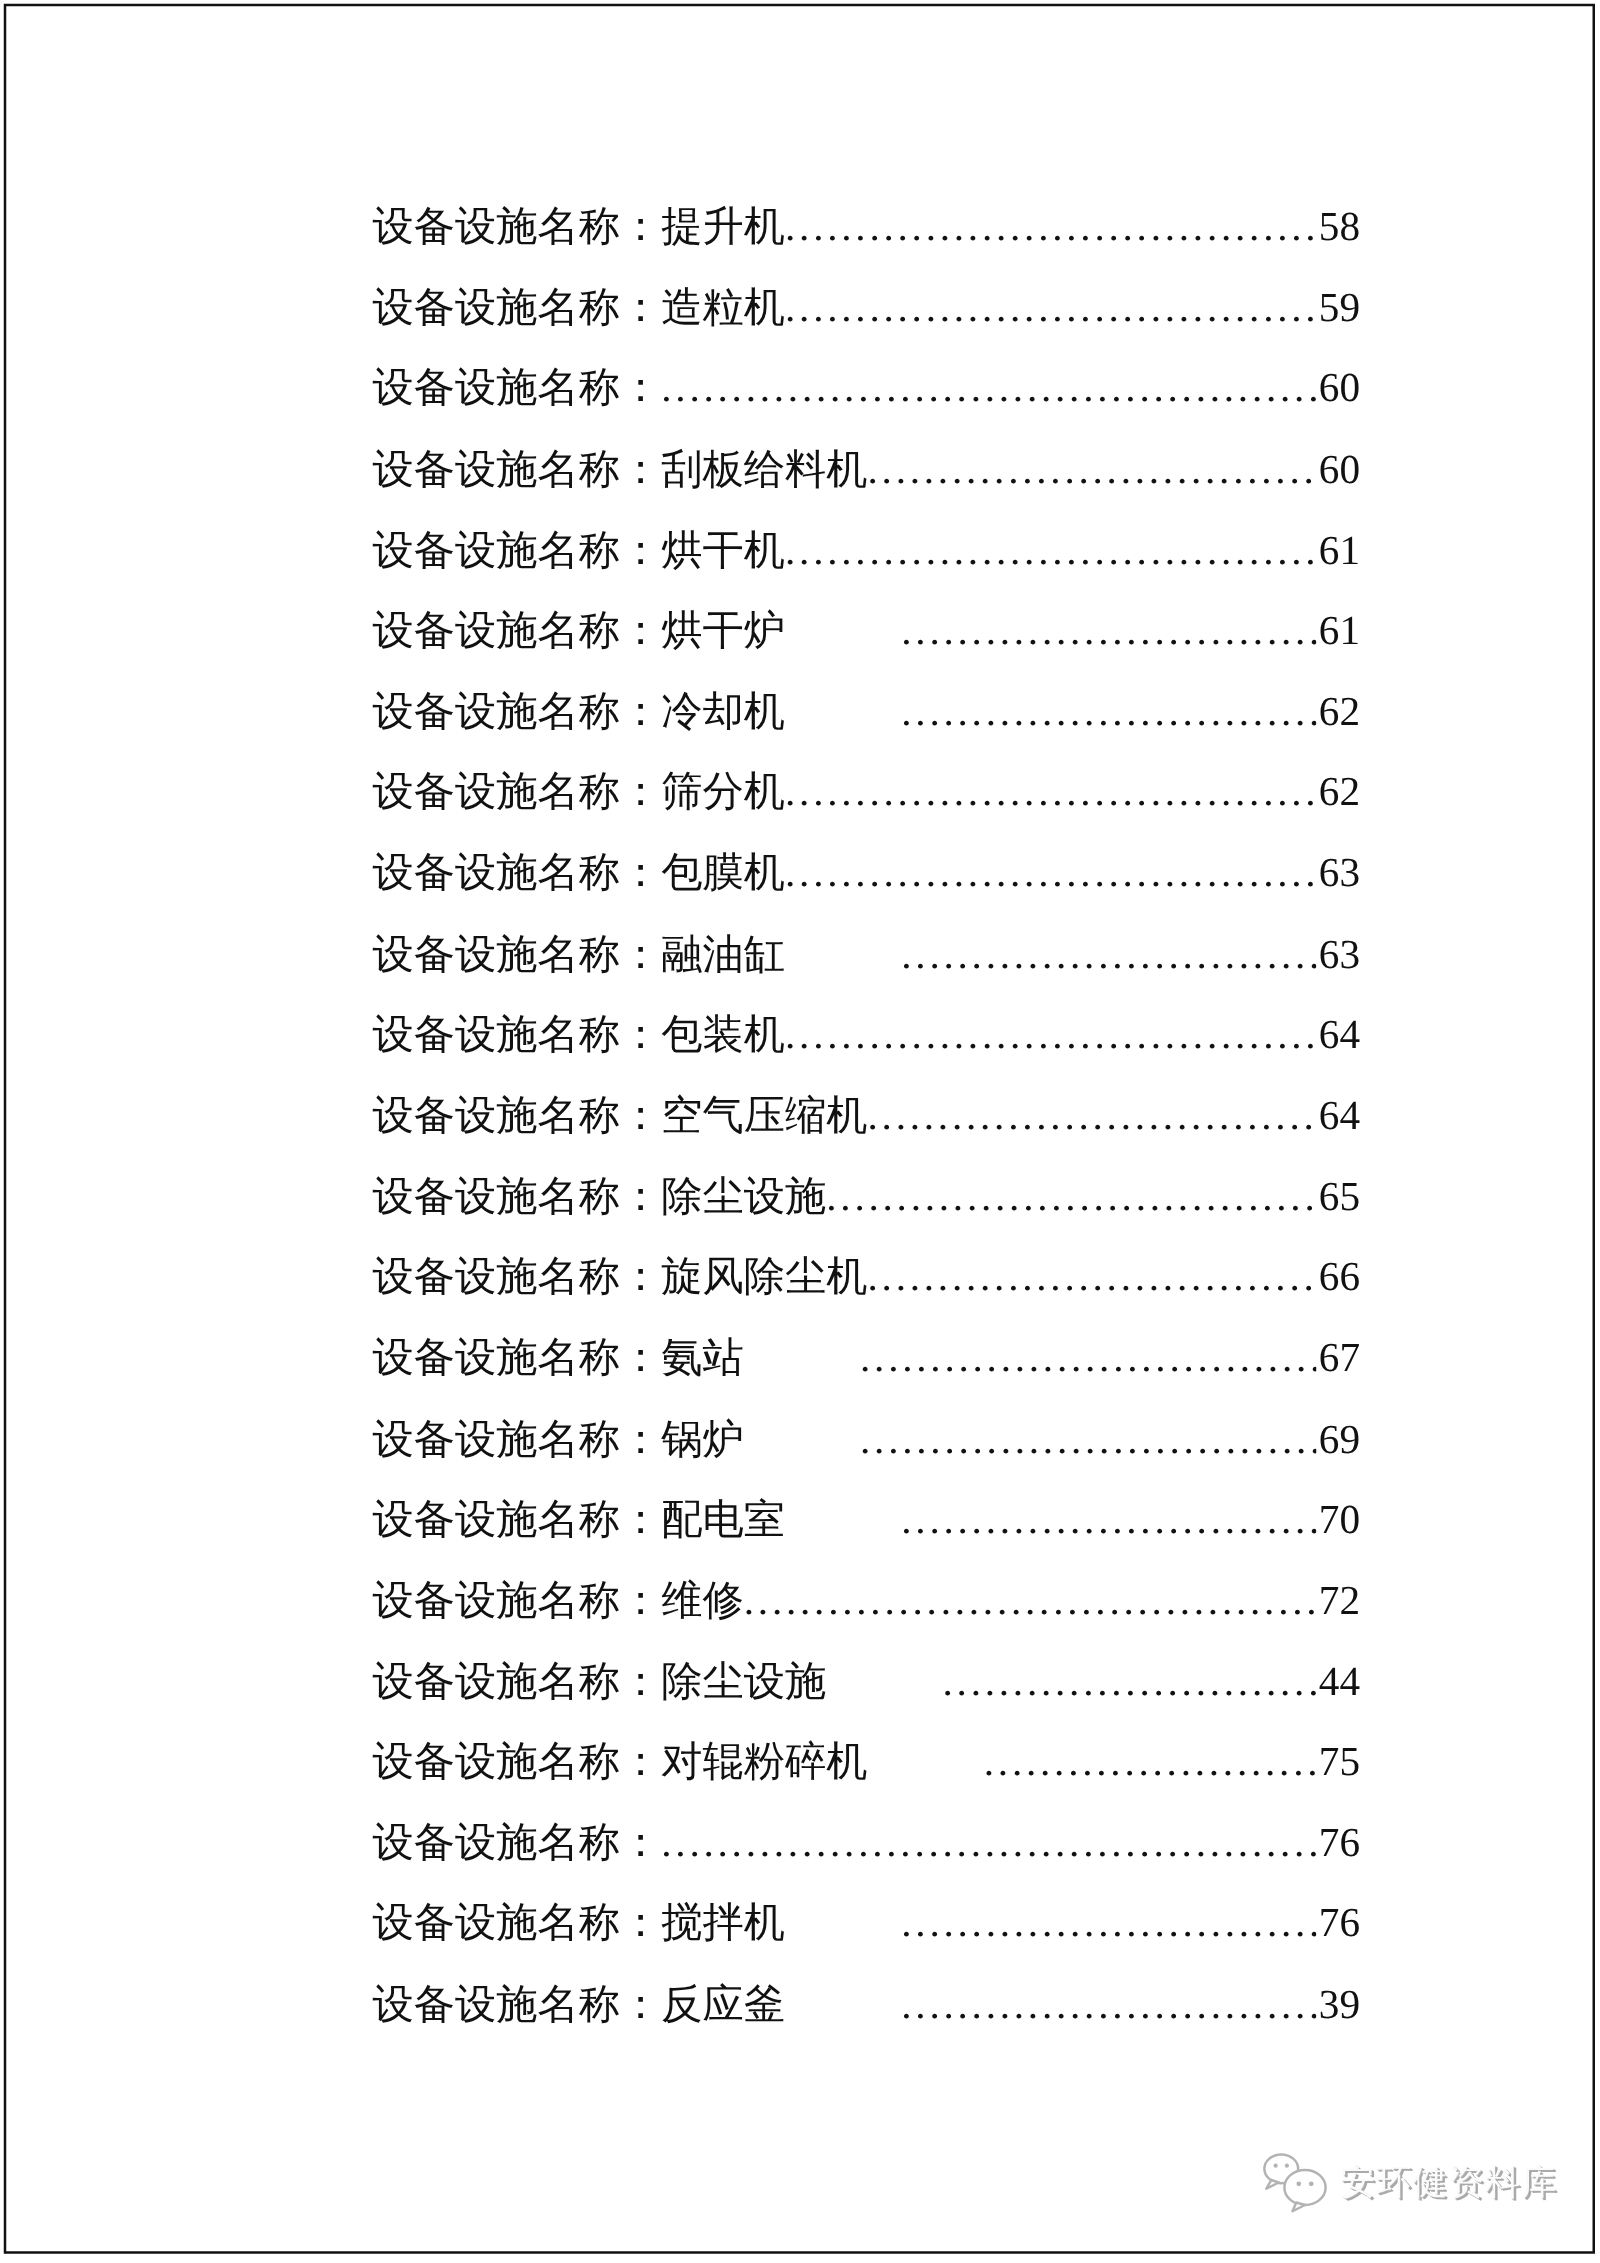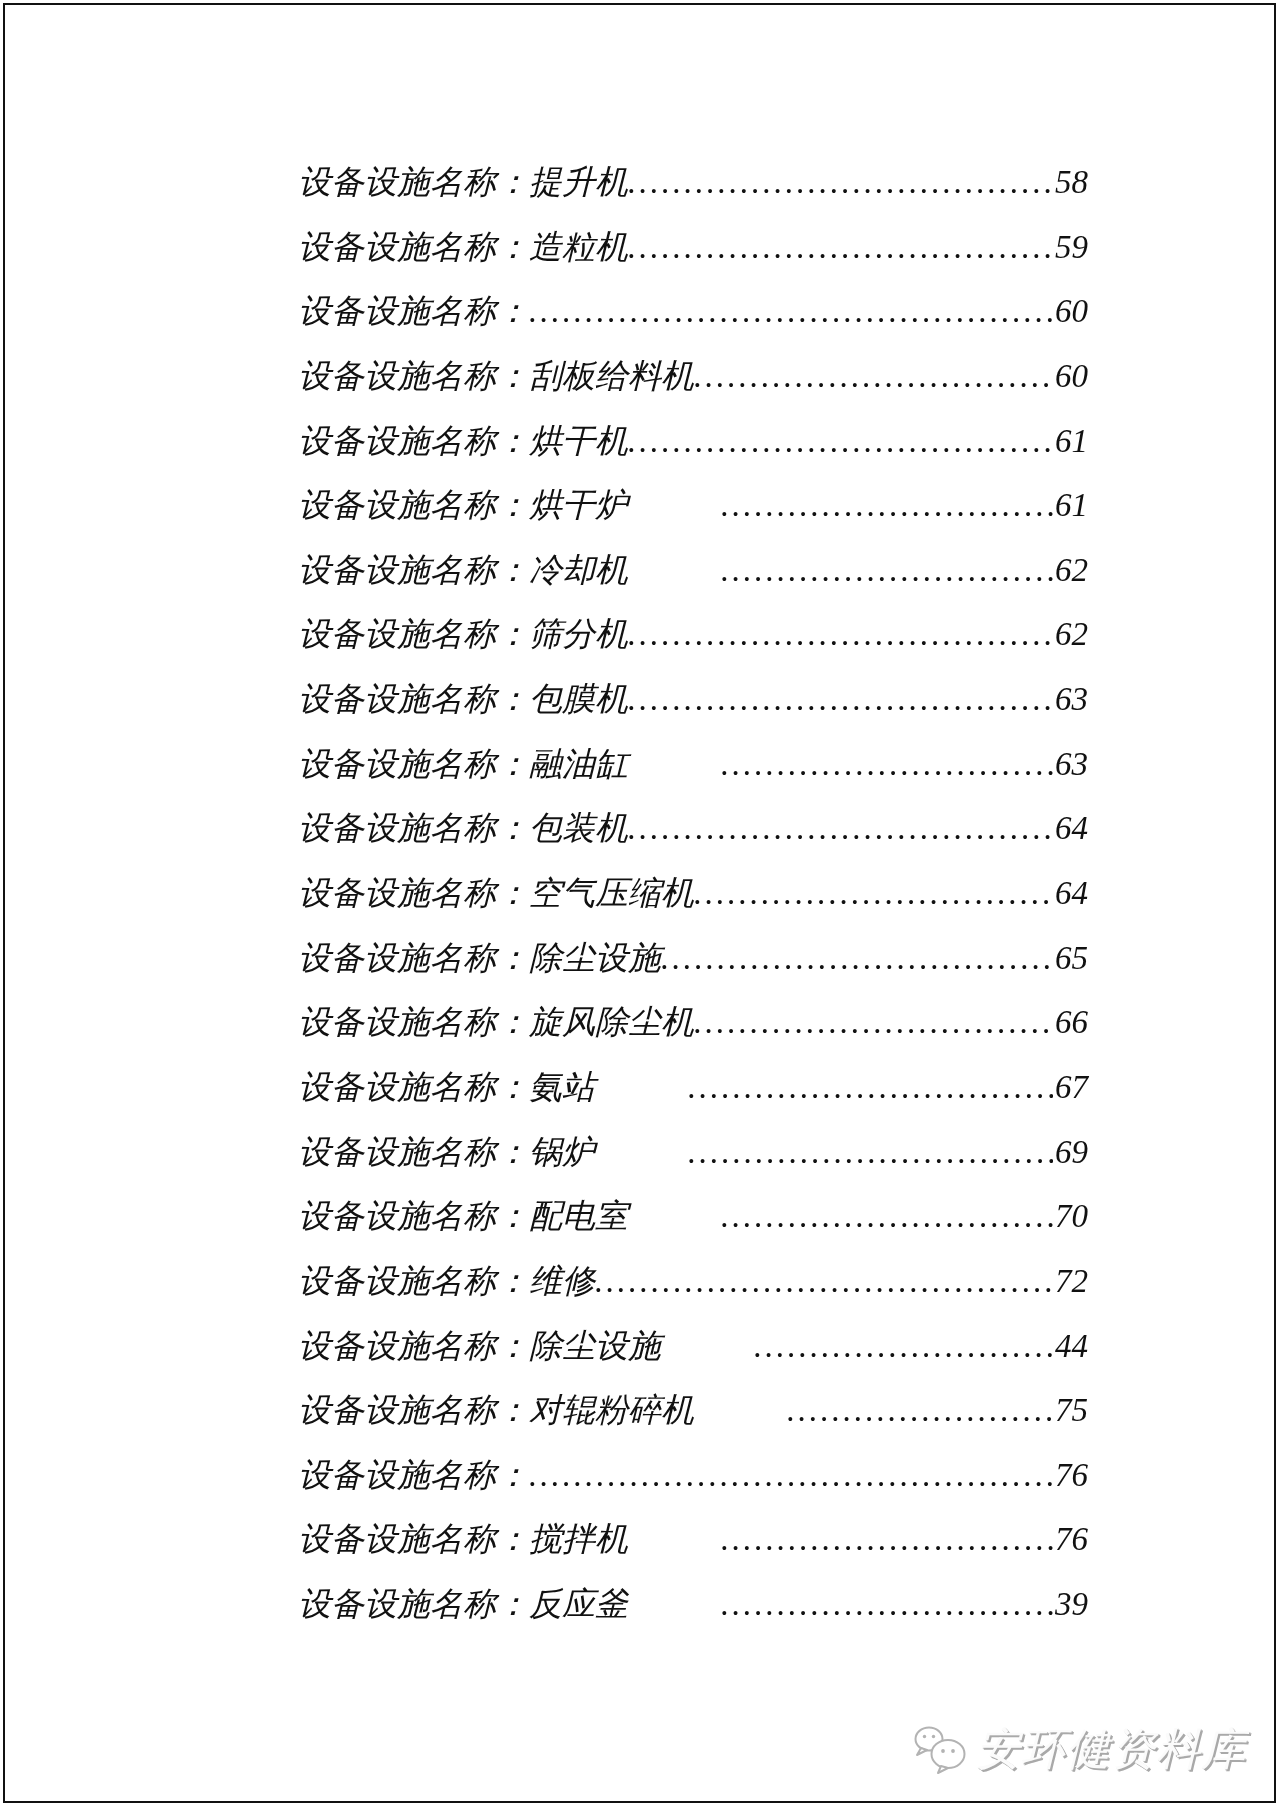--- a/index.html
+++ b/index.html
@@ -9,21 +9,20 @@
     height: 1810px;
     background: #ffffff;
     overflow: hidden;
     font-family: "Liberation Serif", "DejaVu Serif", serif;
   }
   .page {
     position: relative;
     width: 1280px;
     height: 1810px;
     background: #ffffff;
-    font-style: italic;
   }
   .frame {
     position: absolute;
     left: 3px;
     top: 3px;
     width: 1269px;
     height: 1796px;
     border: 2px solid #111111;
     pointer-events: none;
   }
@@ -65,21 +64,21 @@
   .watermark {
     position: absolute;
     top: 1720px;
     right: 34px;
     display: flex;
     align-items: center;
     gap: 7px;
   }
   .watermark .wm-text {
     font-family: "Liberation Sans", "DejaVu Sans", sans-serif;
-    font-size: 44px;
+    font-size: 28px;
     letter-spacing: 1px;
     color: #fbfbfb;
     text-shadow: 2px 2px 0 #a9a9a9, 1px 1px 0 #bdbdbd;
     white-space: nowrap;
   }
 </style>
 </head>
 <body>
 
 <div class="page">

